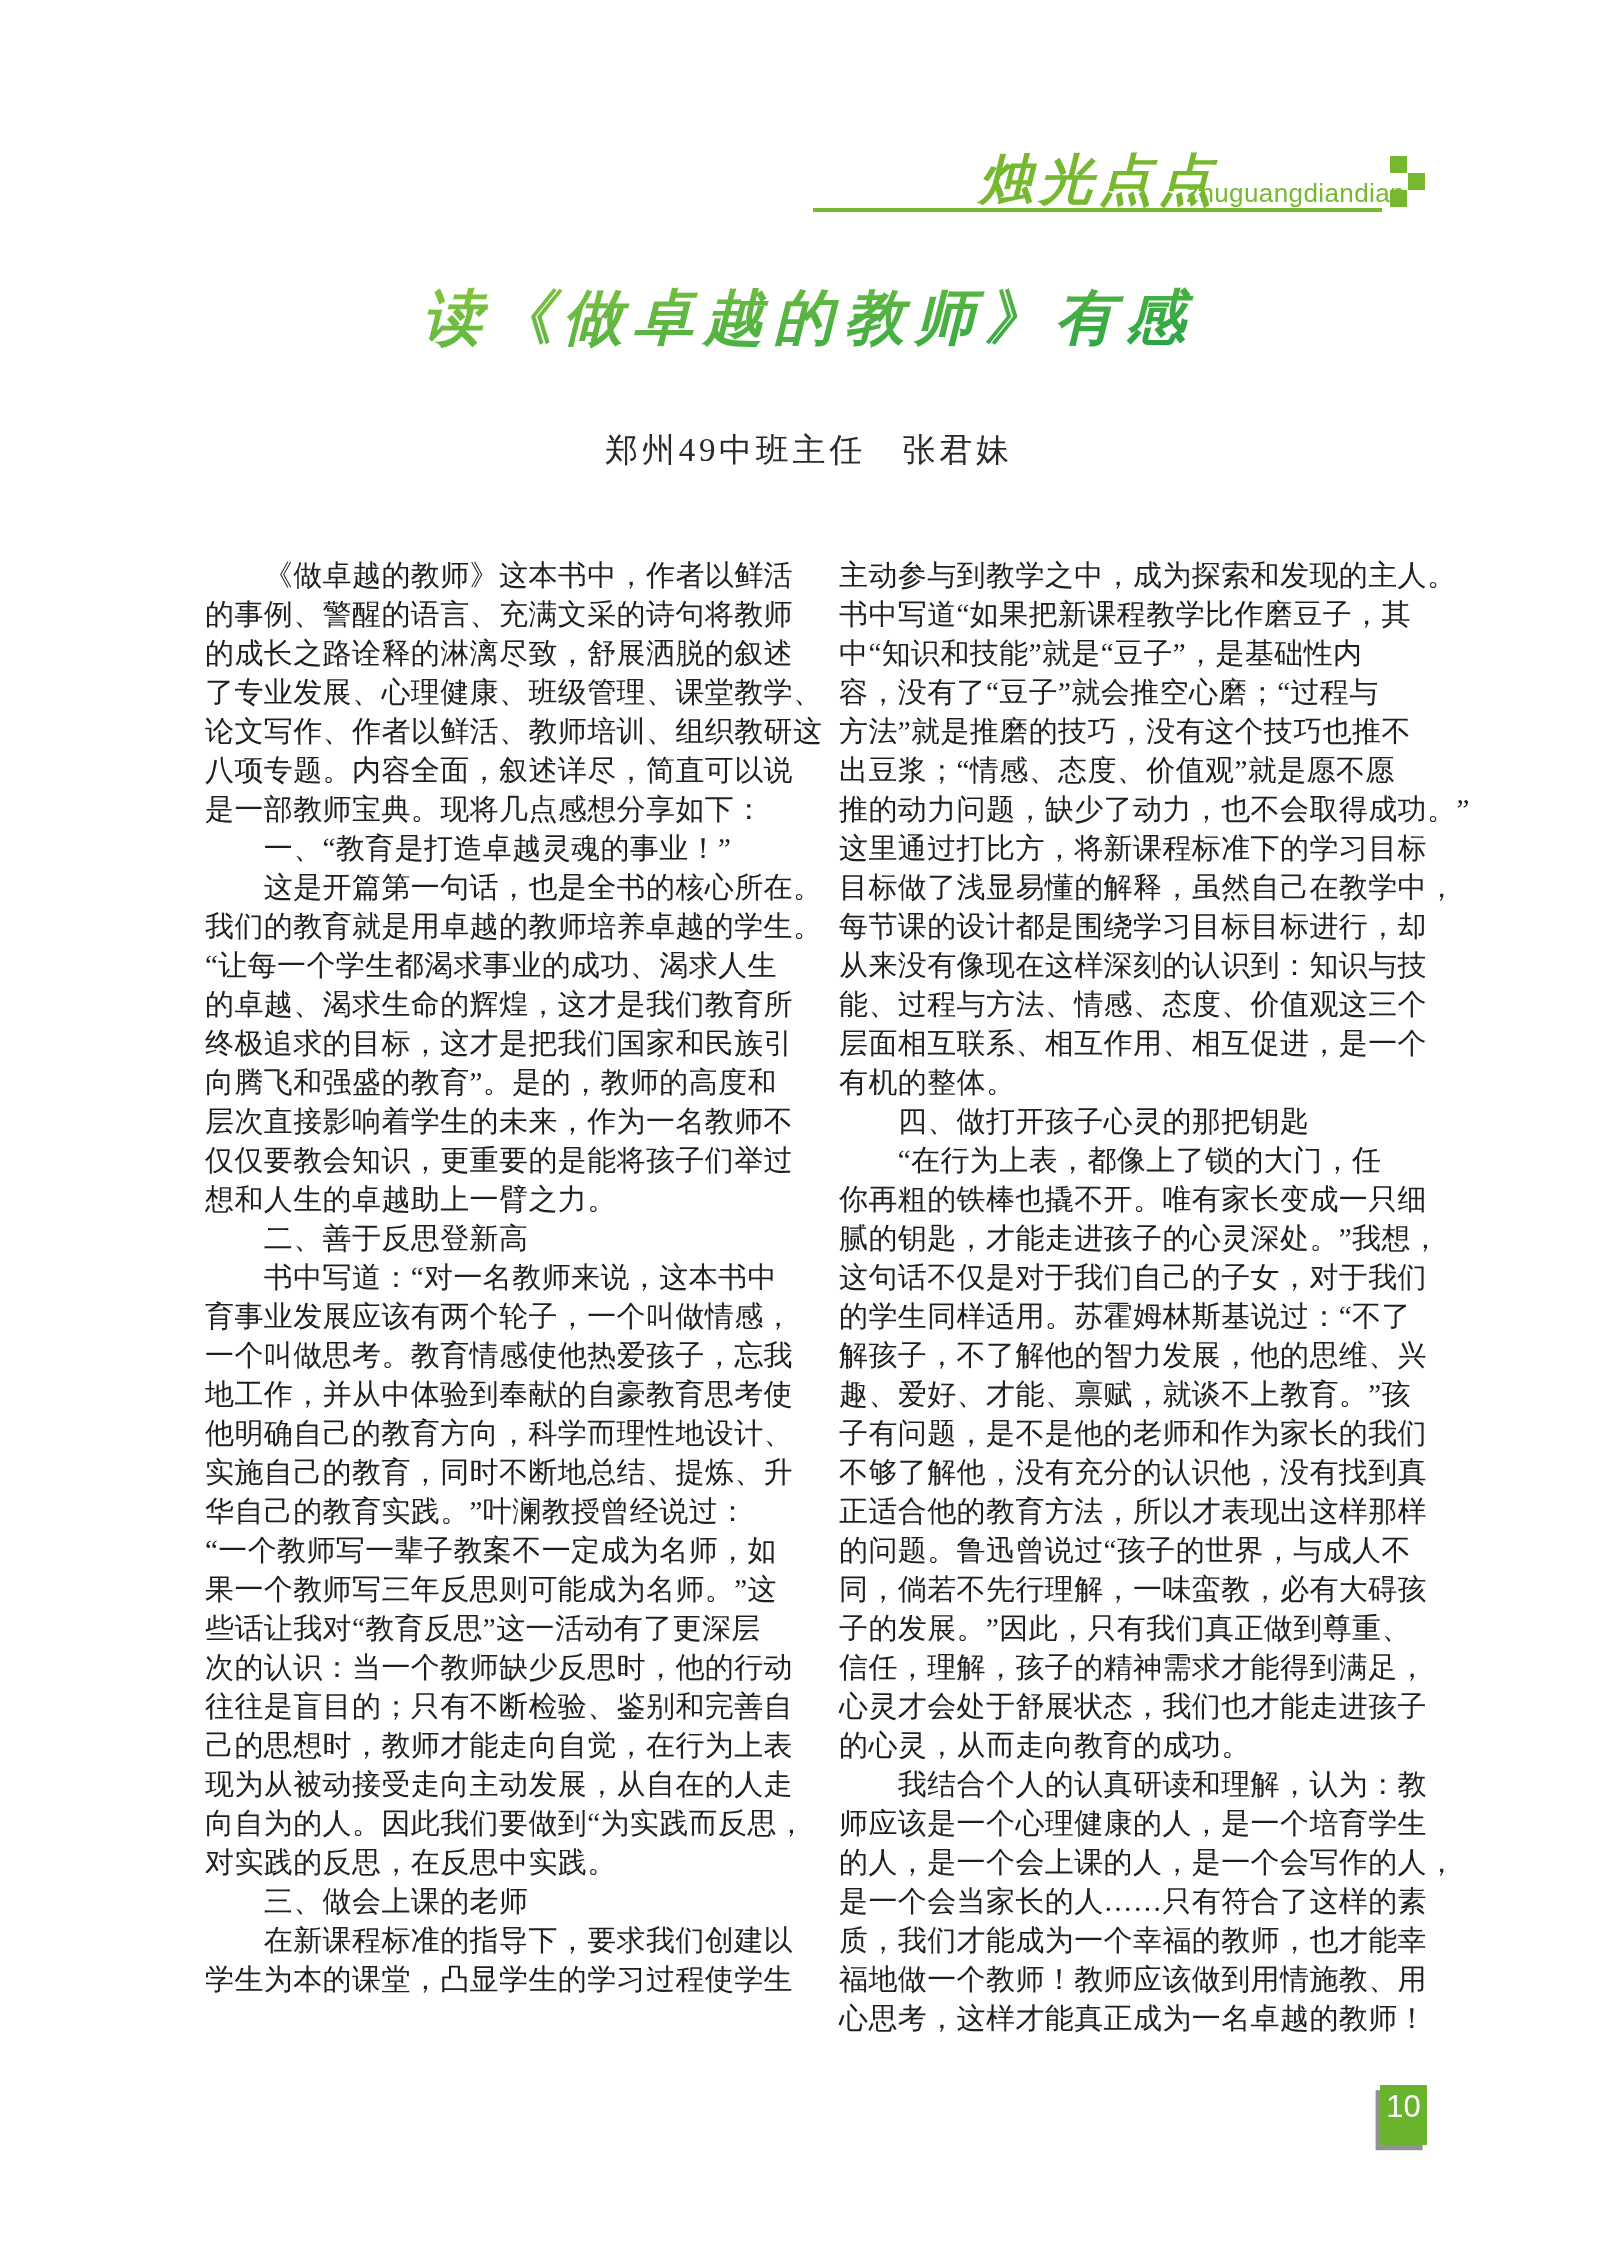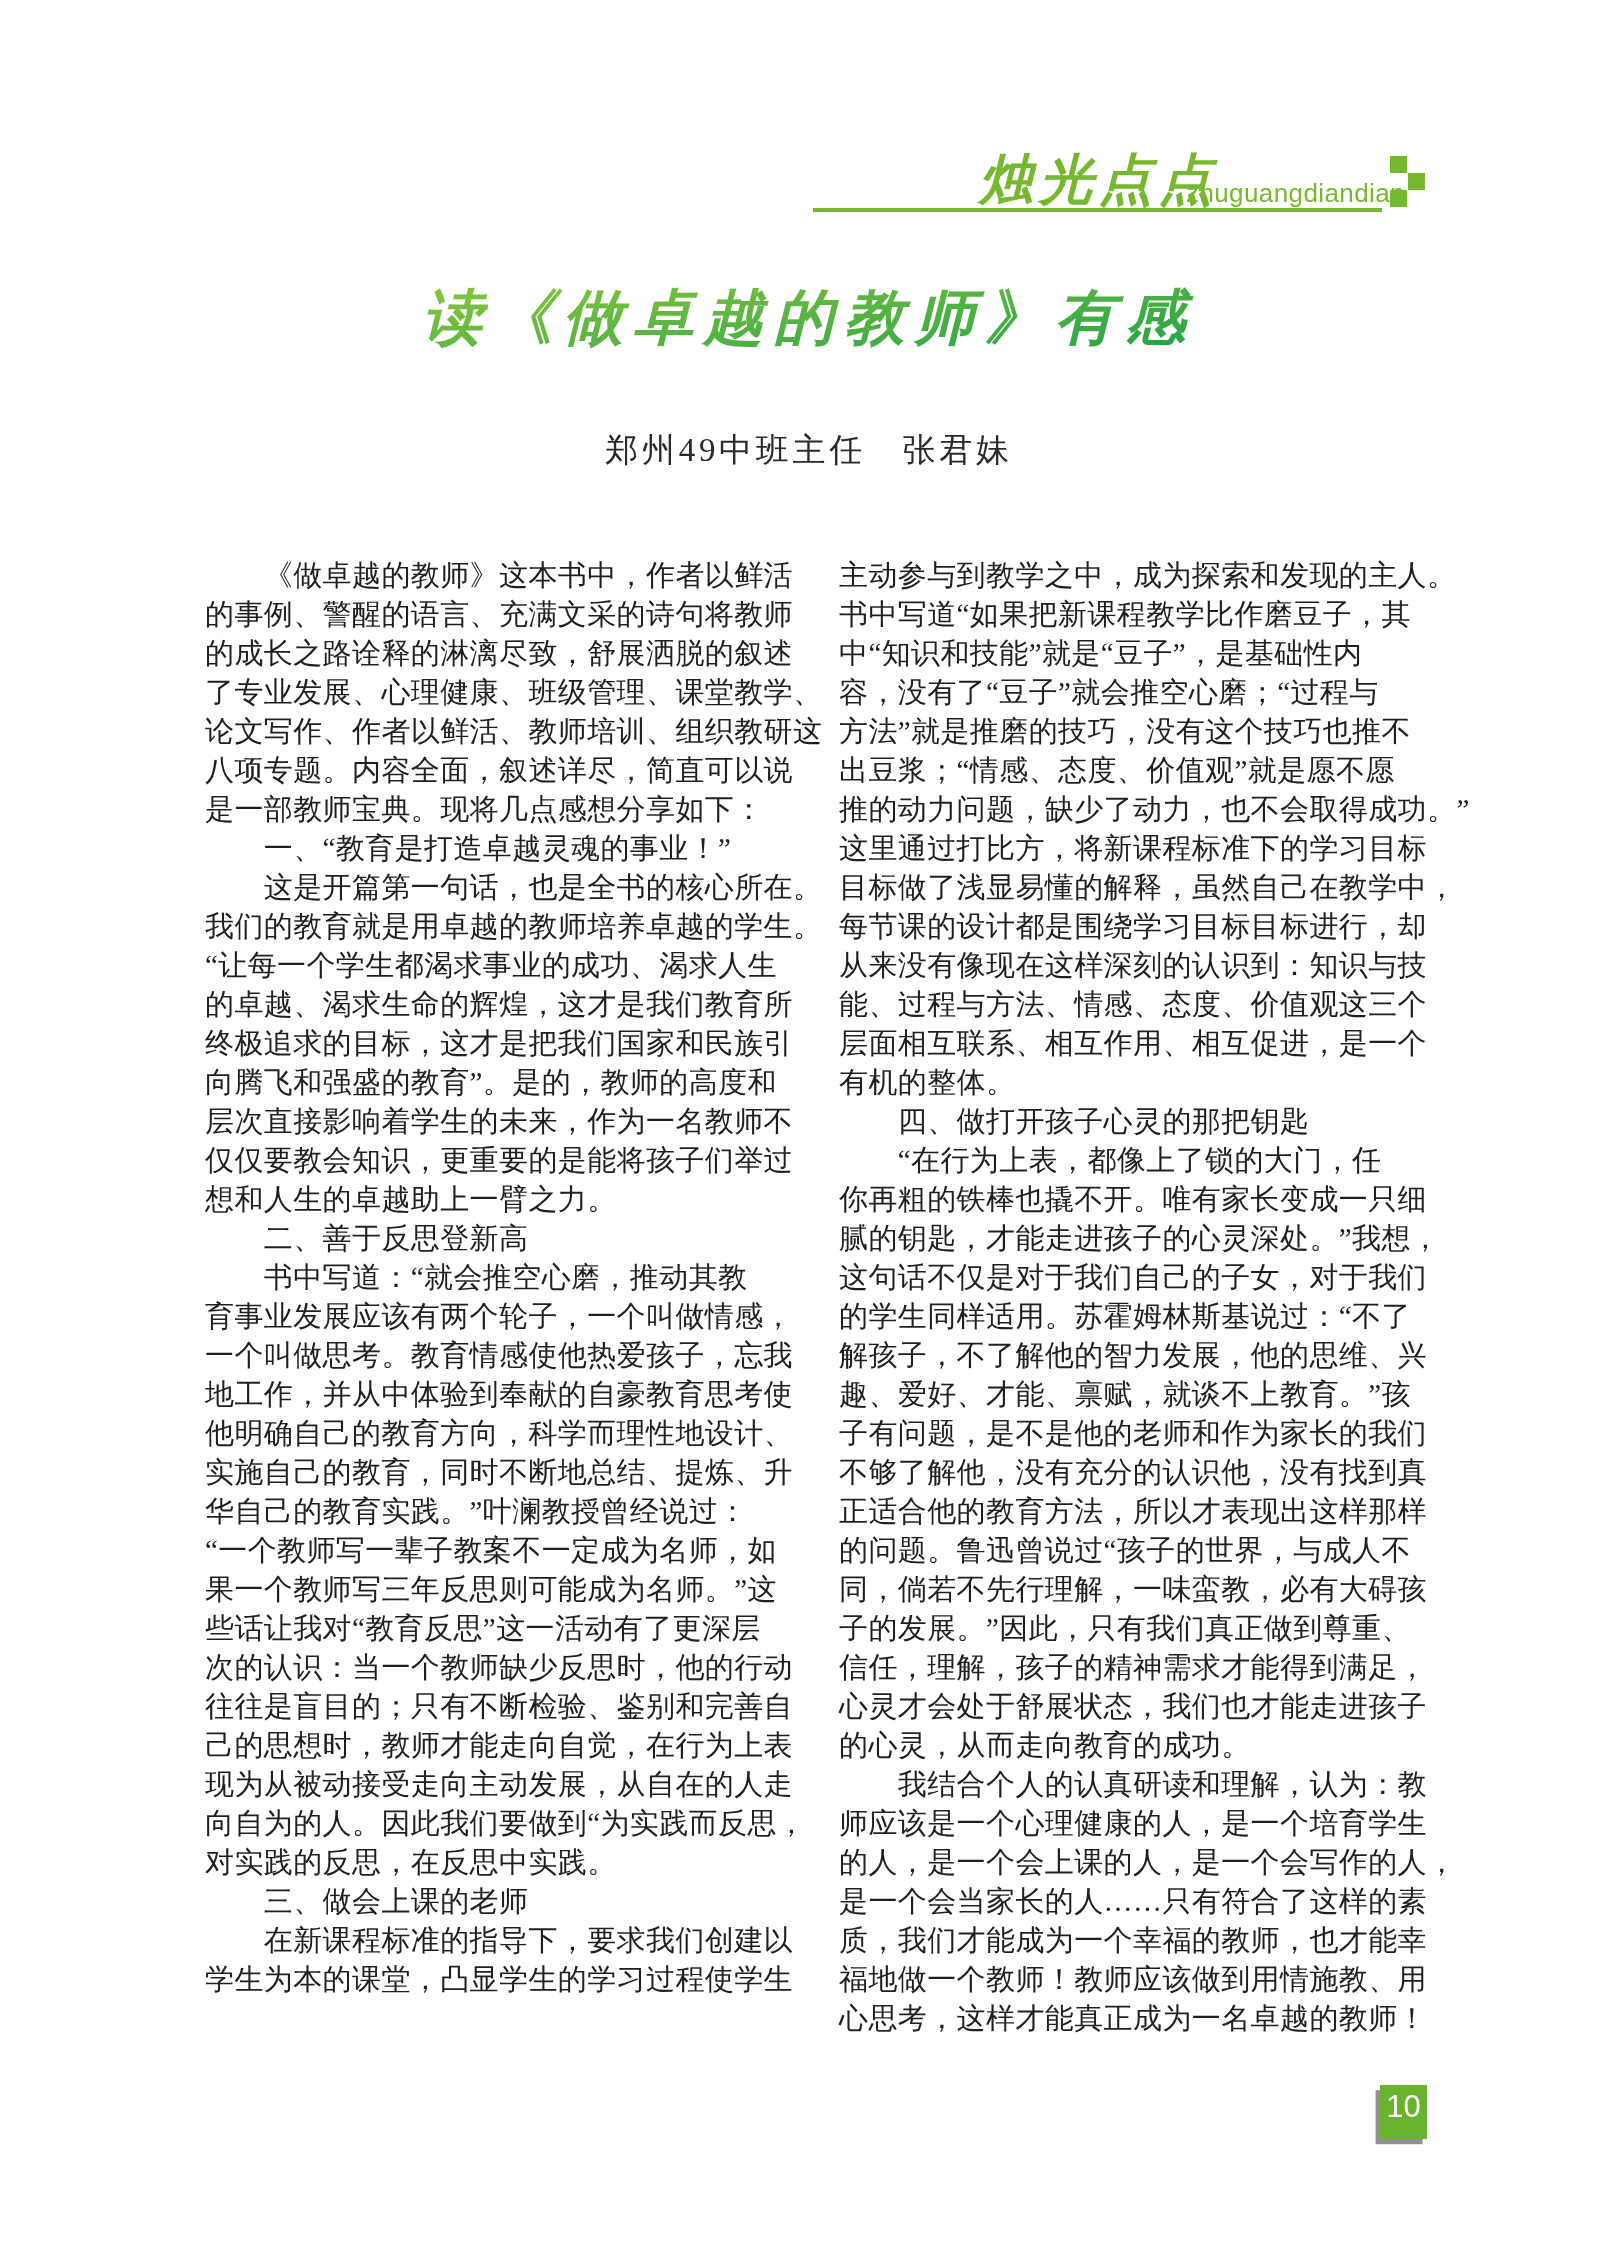--- a/index.html
+++ b/index.html
@@ -108,21 +108,21 @@
     white-space: nowrap;
     letter-spacing: 0.4px;
   }
 
   
   .page-badge {
     position: absolute;
     left: 1380px;
     top: 2085px;
     width: 47px;
-    height: 54px;
+    height: 60px;
     background: var(--page-badge-bg, #6ab32d);
     box-shadow: -4.4px 5.2px 0 var(--page-badge-shadow, #919191);
     color: #ffffff;
     font-family: "Liberation Sans", "DejaVu Sans", sans-serif;
     font-size: 31px;
     line-height: 44px;
     text-align: center;
   }
 </style>
 </head>
@@ -155,21 +155,21 @@
       <div class="line">　　这是开篇第一句话，也是全书的核心所在。</div>
       <div class="line">我们的教育就是用卓越的教师培养卓越的学生。</div>
       <div class="line">“让每一个学生都渴求事业的成功、渴求人生</div>
       <div class="line">的卓越、渴求生命的辉煌，这才是我们教育所</div>
       <div class="line">终极追求的目标，这才是把我们国家和民族引</div>
       <div class="line">向腾飞和强盛的教育”。是的，教师的高度和</div>
       <div class="line">层次直接影响着学生的未来，作为一名教师不</div>
       <div class="line">仅仅要教会知识，更重要的是能将孩子们举过</div>
       <div class="line">想和人生的卓越助上一臂之力。</div>
       <div class="line">　　二、善于反思登新高</div>
-      <div class="line">　　书中写道：“就会推空心磨，推动其教</div>
+      <div class="line">　　书中写道：“对一名教师来说，这本书中</div>
       <div class="line">育事业发展应该有两个轮子，一个叫做情感，</div>
       <div class="line">一个叫做思考。教育情感使他热爱孩子，忘我</div>
       <div class="line">地工作，并从中体验到奉献的自豪教育思考使</div>
       <div class="line">他明确自己的教育方向，科学而理性地设计、</div>
       <div class="line">实施自己的教育，同时不断地总结、提炼、升</div>
       <div class="line">华自己的教育实践。”叶澜教授曾经说过：</div>
       <div class="line">“一个教师写一辈子教案不一定成为名师，如</div>
       <div class="line">果一个教师写三年反思则可能成为名师。”这</div>
       <div class="line">些话让我对“教育反思”这一活动有了更深层</div>
       <div class="line">次的认识：当一个教师缺少反思时，他的行动</div>

